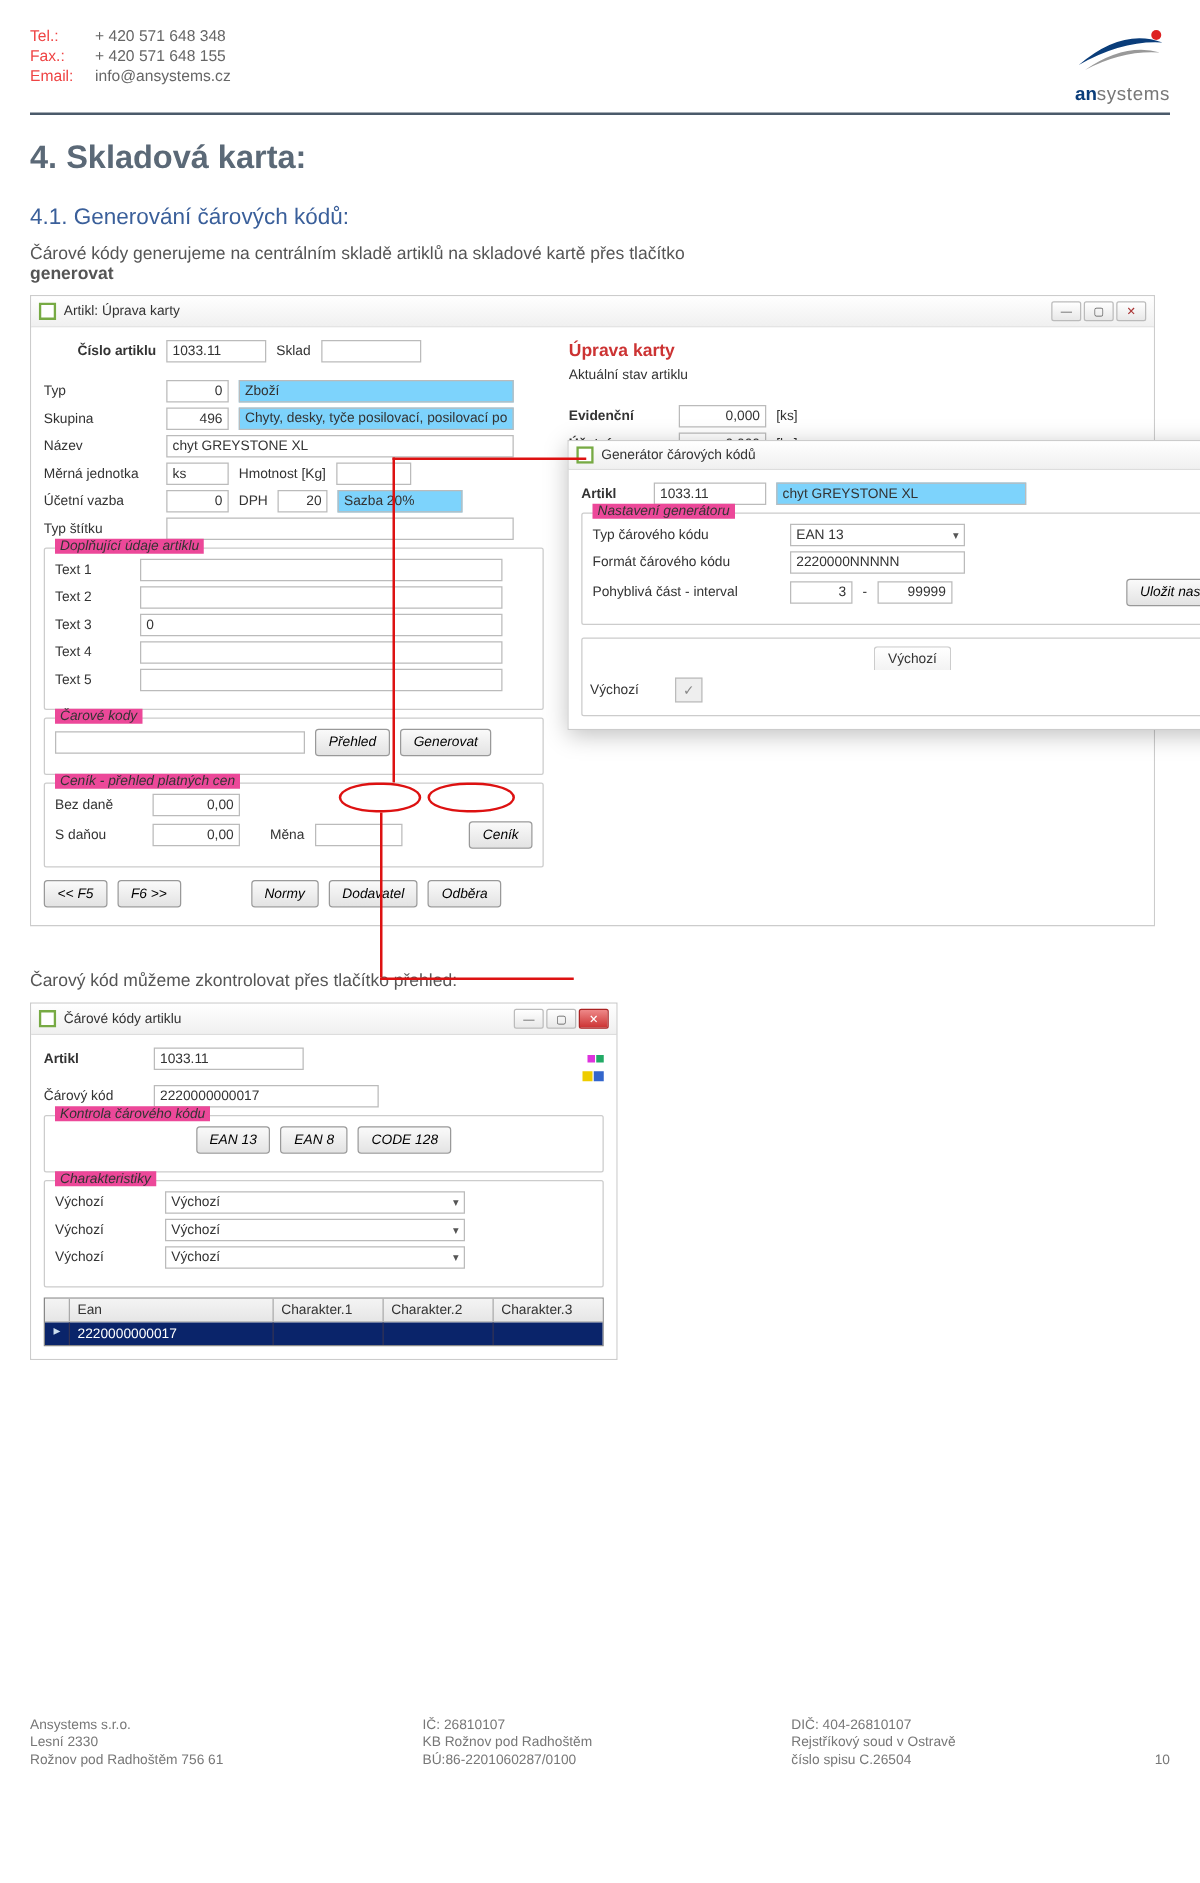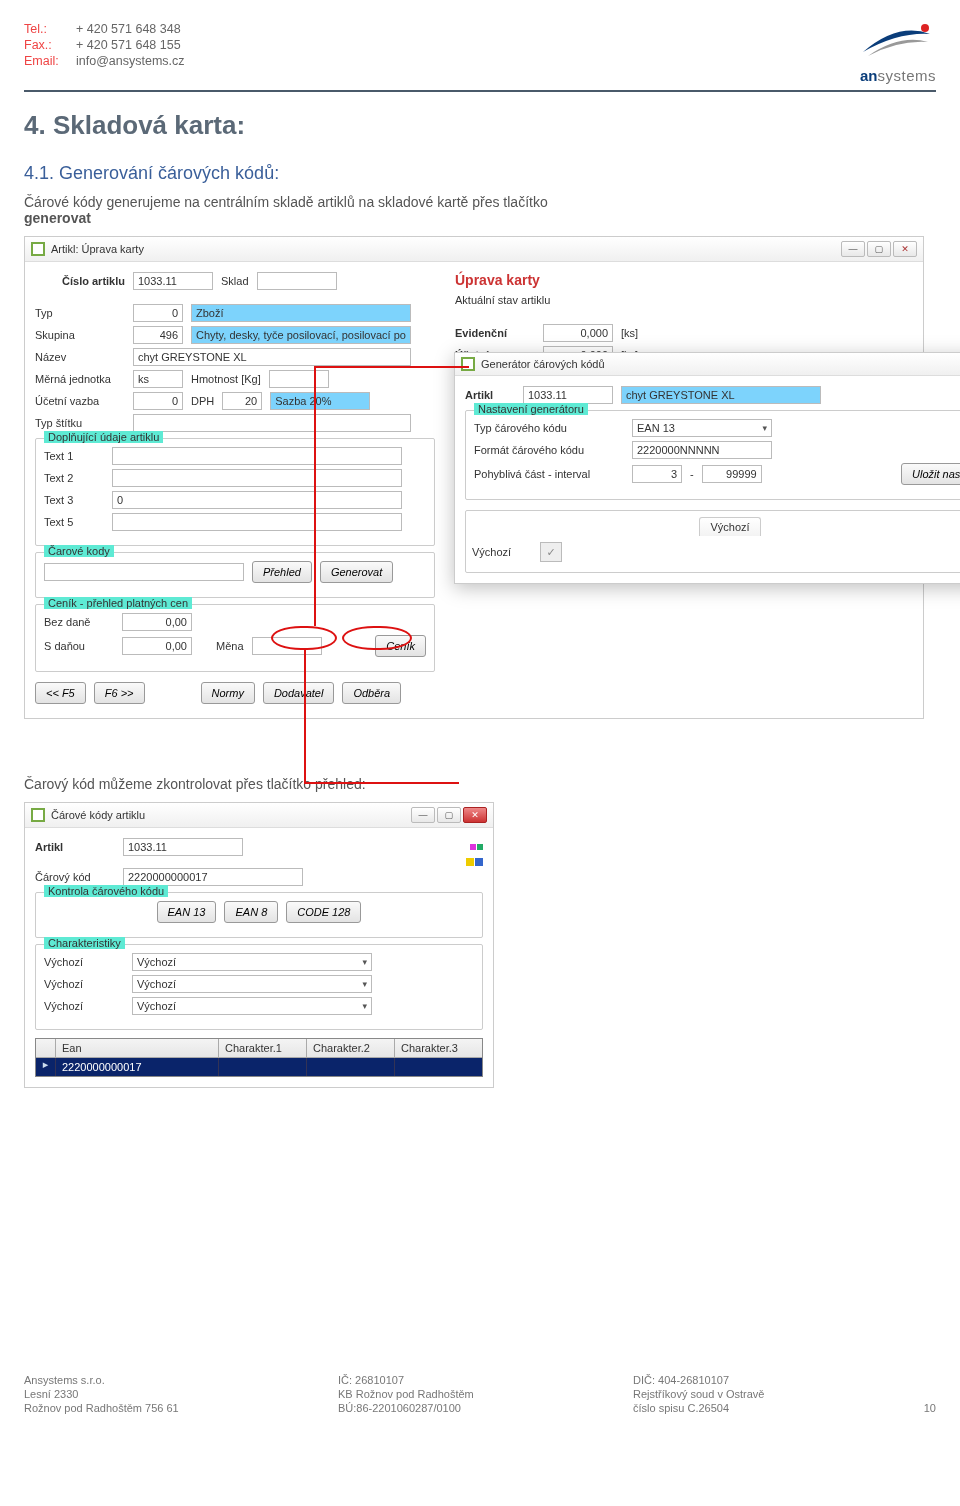--- a/index.html
+++ b/index.html
@@ -37,21 +37,21 @@
   .winbtn.close { color:#a33; }
   .winbody { padding:10px; background:#fff; }
   label.fl { color:#333; font-size:11px; }
   label.fl.b { font-weight:bold; }
   .inp { height:18px; border:1px solid #bbb; background:#fff; padding:0 4px; font-size:11px; color:#333; }
   .inp.ro { background:#7dd3fc; }
   .btn { height:22px; border:1px solid #999; border-radius:3px; background:linear-gradient(#fafafa,#e3e3e3); padding:0 10px; font-size:11px; display:inline-flex; align-items:center; justify-content:center; cursor:pointer;font-style:italic; }
   .row { display:flex; align-items:center; gap:8px; margin-bottom:4px; }
   .red-title { color:#c33; font-weight:bold; font-size:14px; }
   .groupbox { border:1px solid #ccc; border-radius:2px; padding:8px 8px 10px 8px; margin-top:6px; position:relative; }
-  .groupbox .legend { position:absolute; top:-8px; left:8px; background:#5eead4; padding:0 4px; font-size:11px; color:#333; }
+  .groupbox .legend { position:absolute; top:-8px; left:8px; background:#ec4899; padding:0 4px; font-size:11px; color:#333;font-style:italic; }
   .combo { height:18px; border:1px solid #bbb; background:#fff; display:flex; align-items:center; padding:0 4px; font-size:11px; color:#333; }
   .combo .arr { margin-left:auto; font-size:9px; color:#555; }
 
   
   .circle-red { position:absolute; border:2px solid #d11; border-radius:50%/55%; }
   .line-red { position:absolute; background:#d11; }
   .tab { border:1px solid #ccc; border-bottom:none; border-radius:3px 3px 0 0; background:linear-gradient(#fff,#f3f3f3); padding:3px 10px; font-size:11px; display:inline-block; }
   .footer { margin-top:280px; display:flex; justify-content:space-between; font-size:11px; color:#777; padding-top:6px; }
   .footer .col { display:flex; flex-direction:column; gap:2px; }
   .footer .pg { align-self:flex-end; }
@@ -157,20 +157,24 @@
                 </div>
               <div class="row">
                   <label class="fl" style="width:60px;">Text 2</label>
                   <input class="inp" style="width: 290px;">
                 </div>
               <div class="row">
                   <label class="fl" style="width:60px;">Text 3</label>
                   <input class="inp" style="width: 290px;" value="0">
                 </div>
               <div class="row">
+                  <label class="fl" style="width:60px;">Text 4</label>
+                  <input class="inp" style="width: 290px;">
+                </div>
+              <div class="row">
                   <label class="fl" style="width:60px;">Text 5</label>
                   <input class="inp" style="width: 290px;">
                 </div>
             </div>
 
             <div class="groupbox">
               <span class="legend">Čarové kody</span>
               <div class="row">
                 <input class="inp" style="width: 200px;">
                 <button class="btn">Přehled</button>

